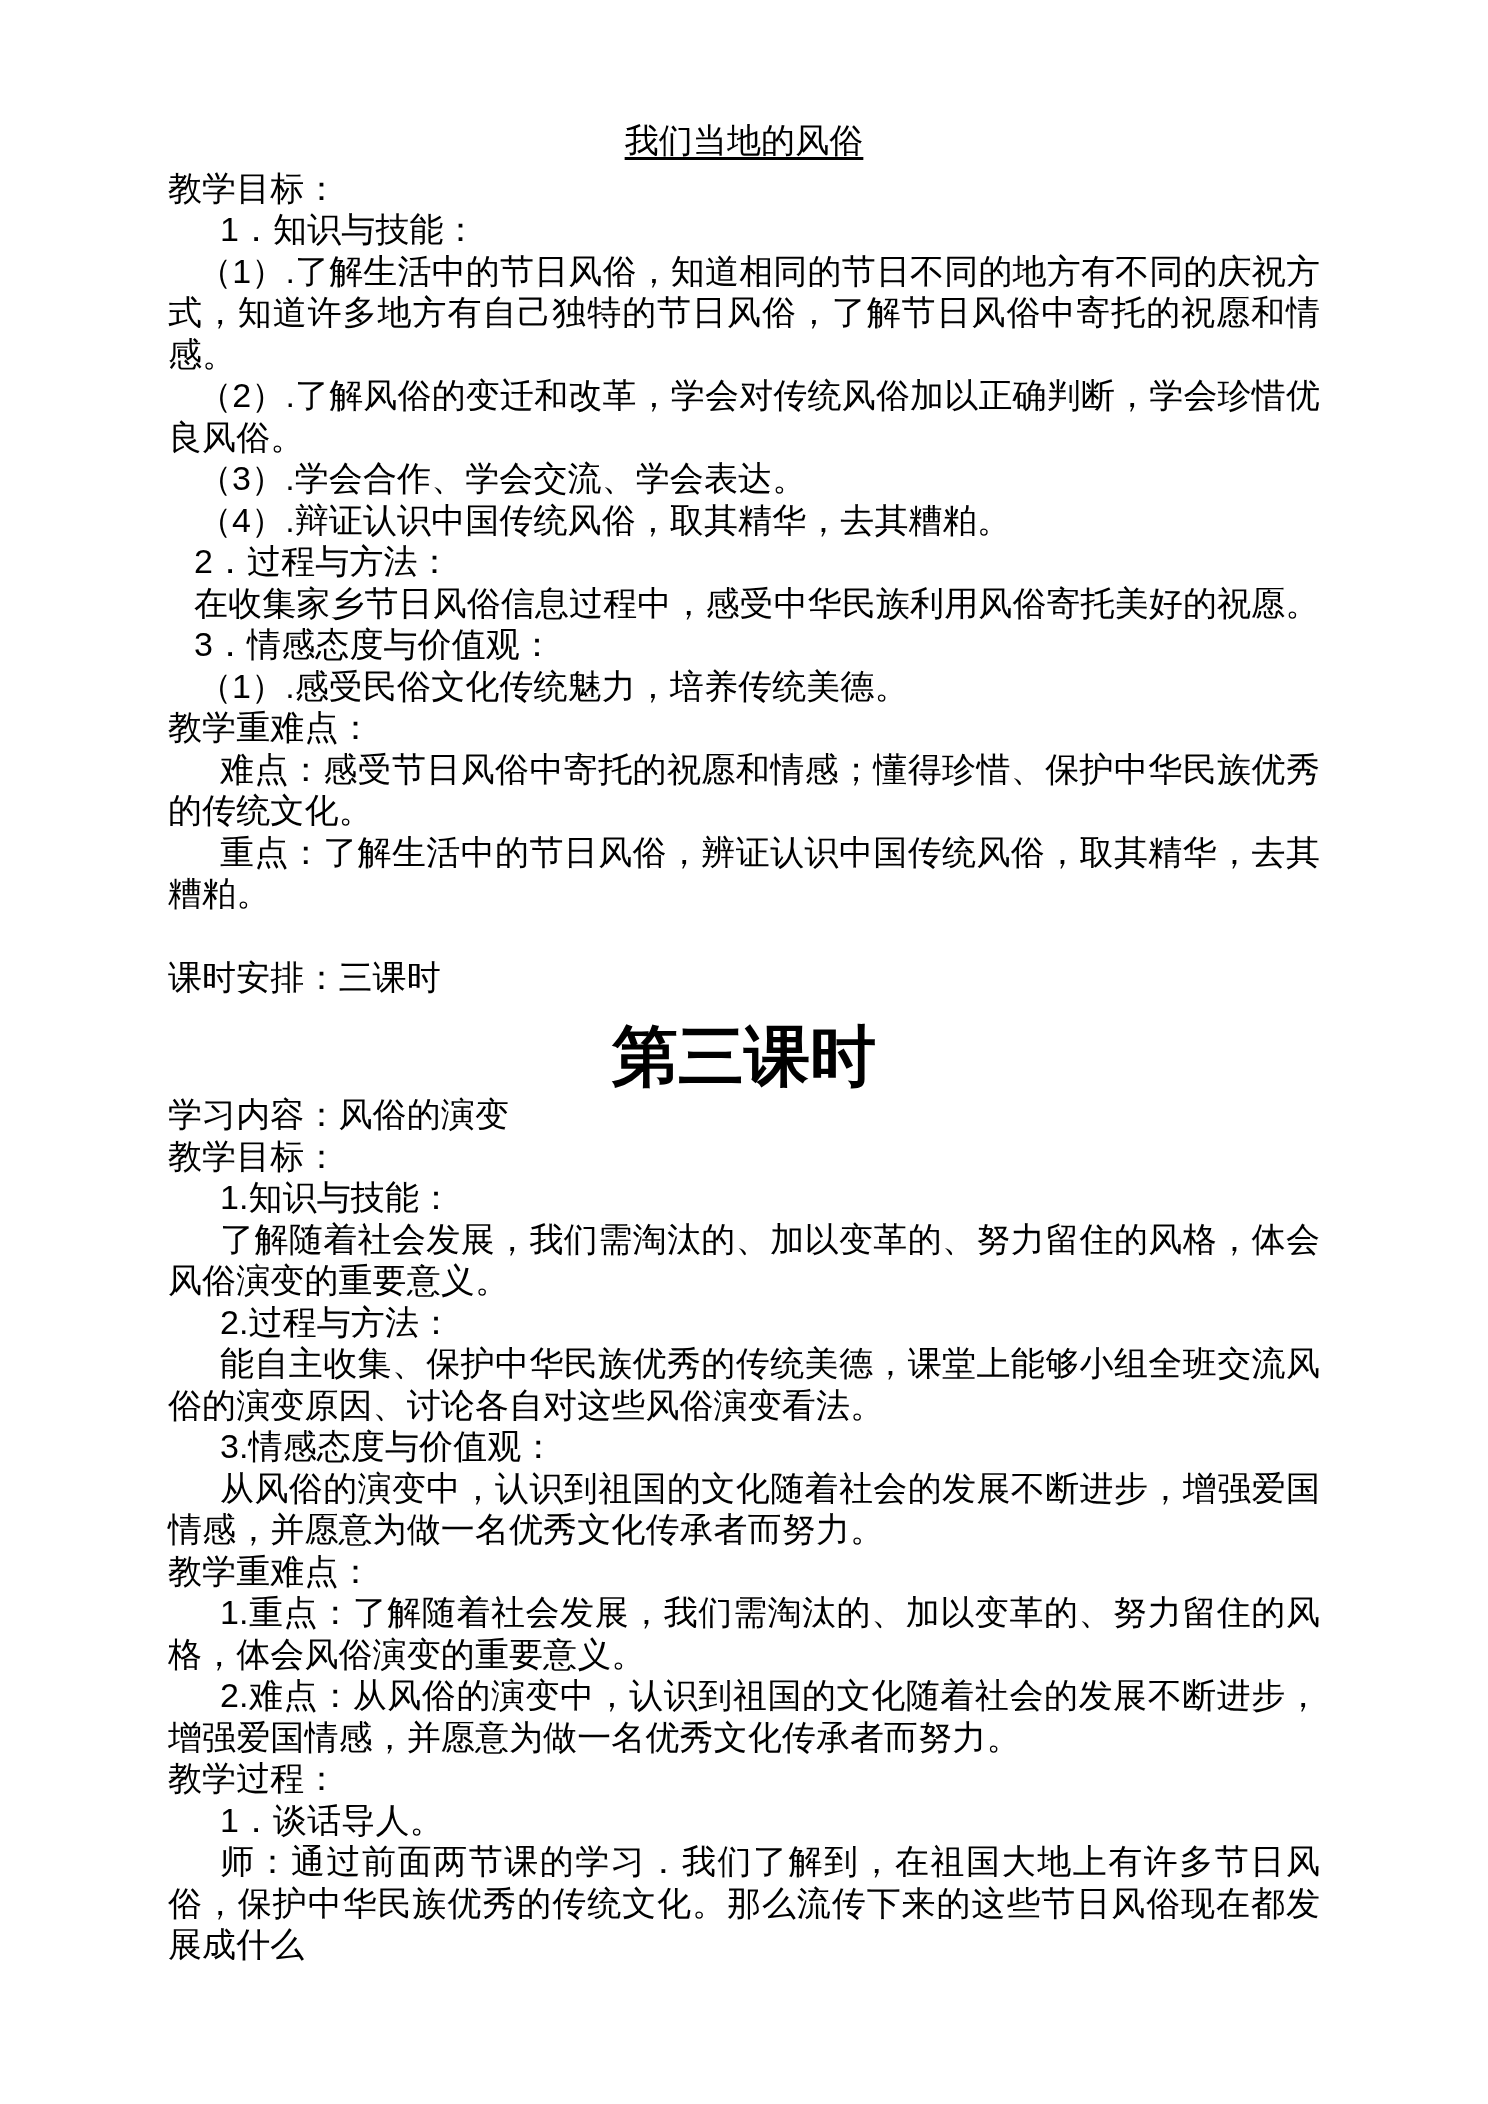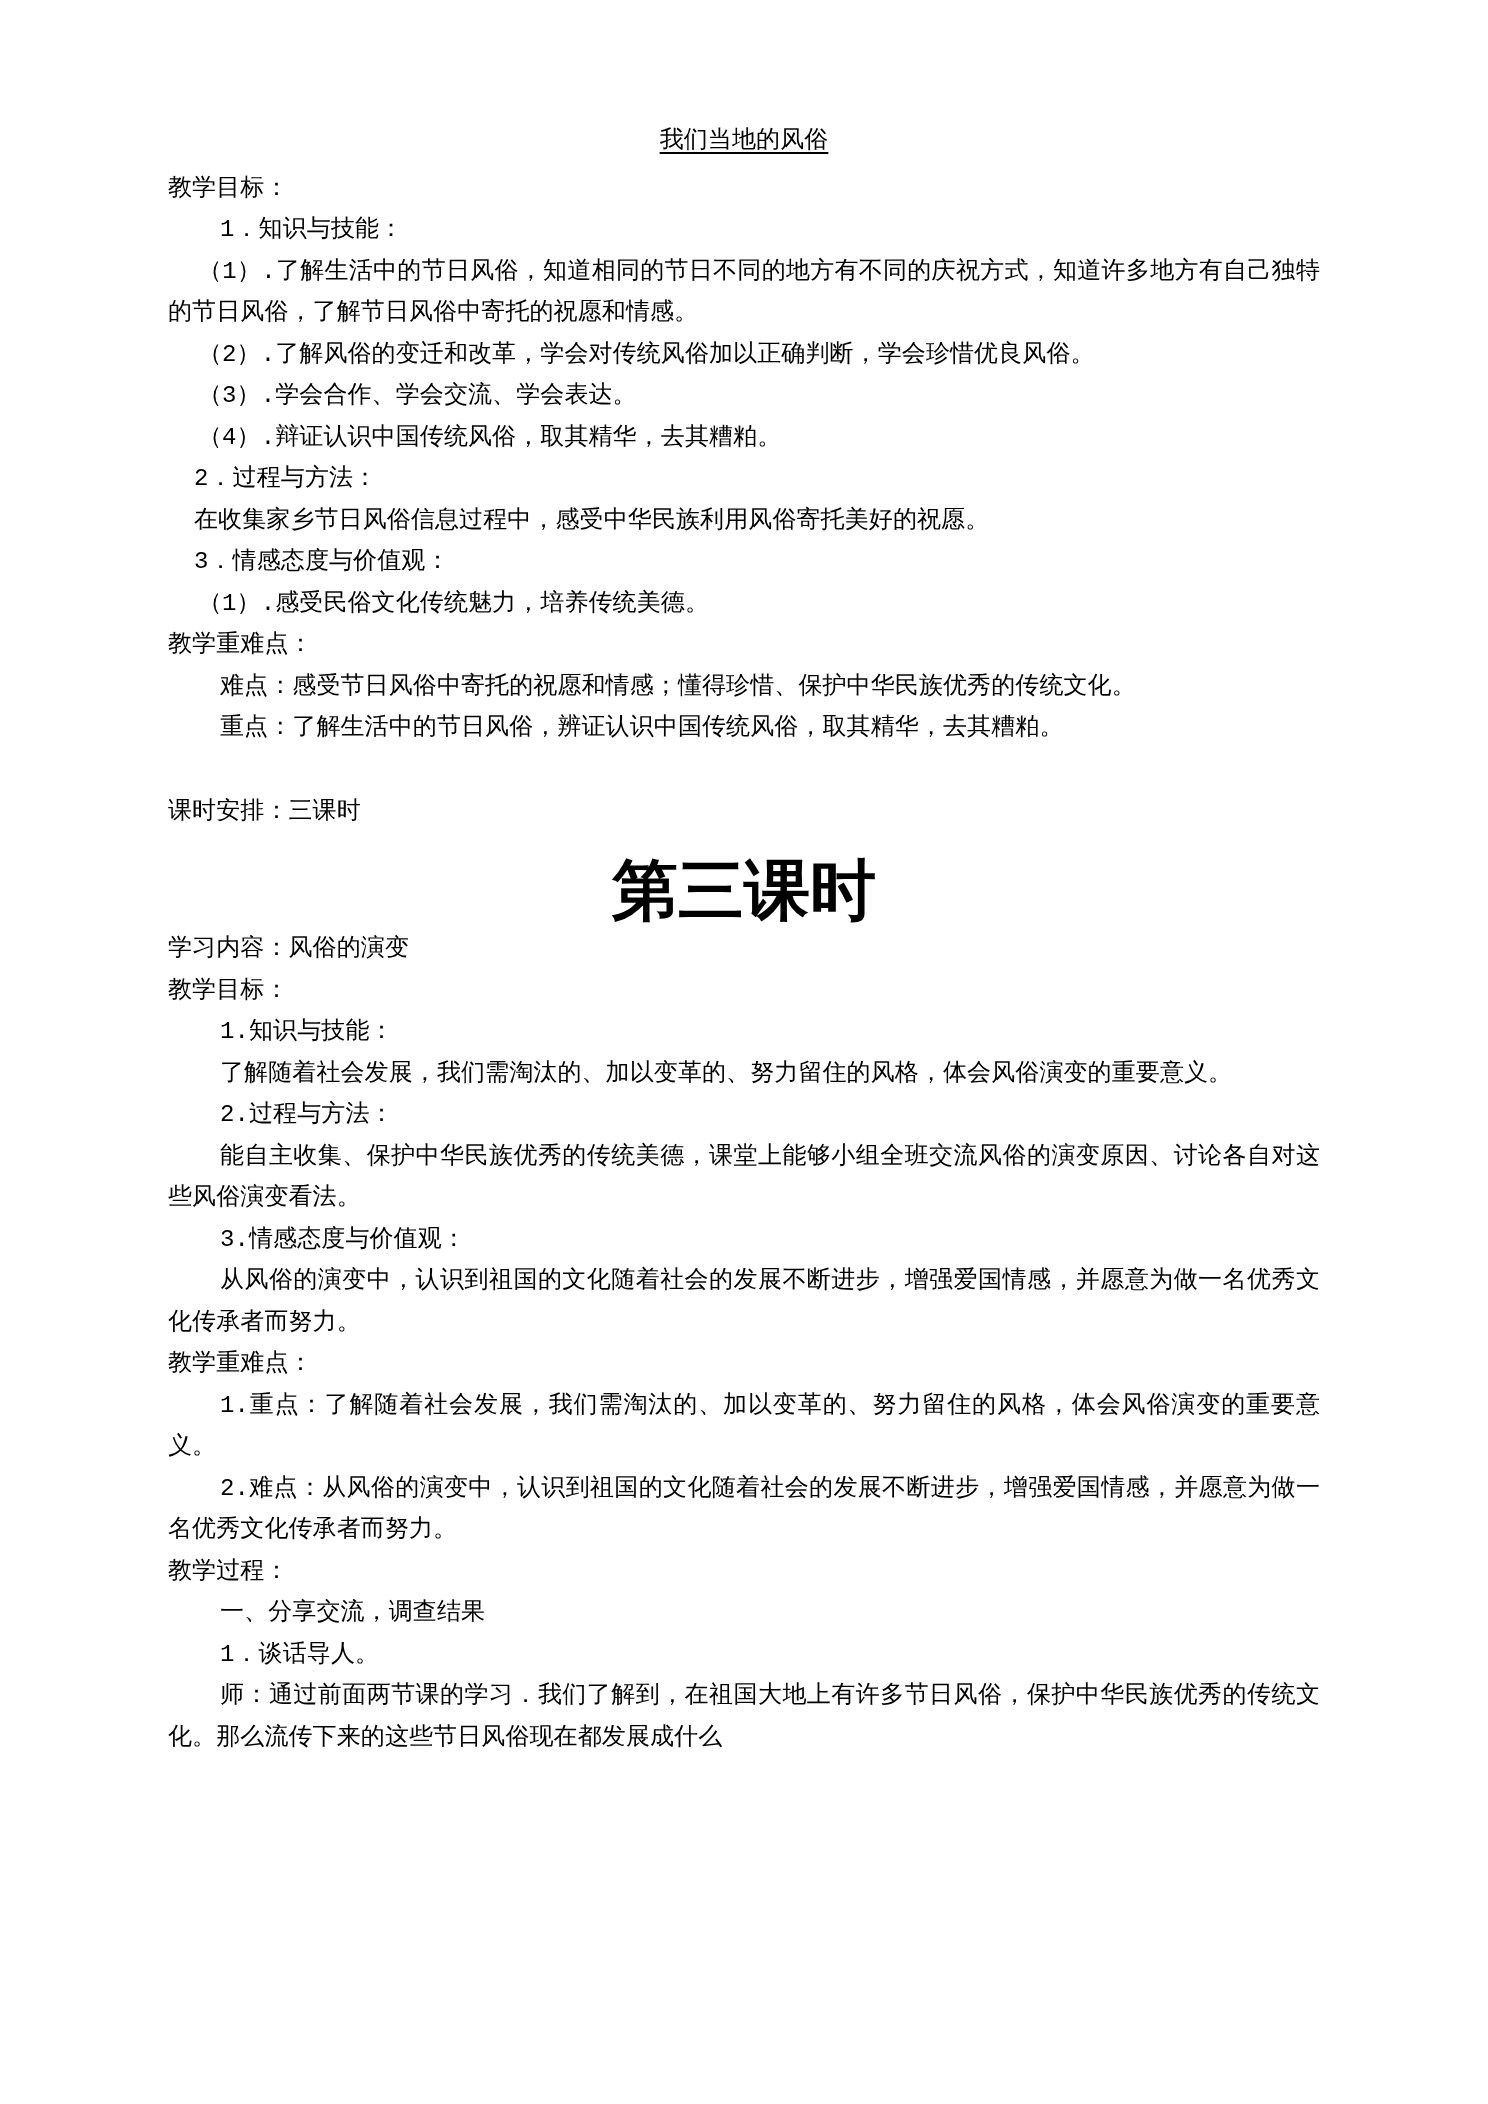--- a/index.html
+++ b/index.html
@@ -16,22 +16,22 @@
     box-sizing: border-box;
     overflow: hidden;
   }
   .content {
     position: absolute;
     left: 168px;
     top: 120px;
     width: 1152px;
   }
   .doc-line {
-    font-family: Liberation Mono, monospace;
-    font-size: 24px;
+    font-family: Liberation Sans, sans-serif;
+    font-size: 34px;
     line-height: 41.5px;
     color: #000000;
     text-align: justify;
     text-justify: inter-ideograph;
     letter-spacing: 0.1px;
     white-space: pre-wrap;
     word-break: break-all;
     margin: 0;
   }
   .title-line {
@@ -117,20 +117,19 @@
     <p class="doc-line indent-1">从风俗的演变中，认识到祖国的文化随着社会的发展不断进步，增强爱国情感，并愿意为做一名优秀文化传承者而努力。</p>
 
     <p class="doc-line">教学重难点：</p>
 
     <p class="doc-line indent-1">1.重点：了解随着社会发展，我们需淘汰的、加以变革的、努力留住的风格，体会风俗演变的重要意义。</p>
 
     <p class="doc-line indent-1">2.难点：从风俗的演变中，认识到祖国的文化随着社会的发展不断进步，增强爱国情感，并愿意为做一名优秀文化传承者而努力。</p>
 
     <p class="doc-line">教学过程：</p>
 
-    <p class="doc-line indent-1">一、分享交流，调查结果</p>
 
     <p class="doc-line indent-1">1．谈话导人。</p>
 
     <p class="doc-line indent-1">师：通过前面两节课的学习．我们了解到，在祖国大地上有许多节日风俗，保护中华民族优秀的传统文化。那么流传下来的这些节日风俗现在都发展成什么</p>
 
   </div>
 </div>
 
 </body></html>

